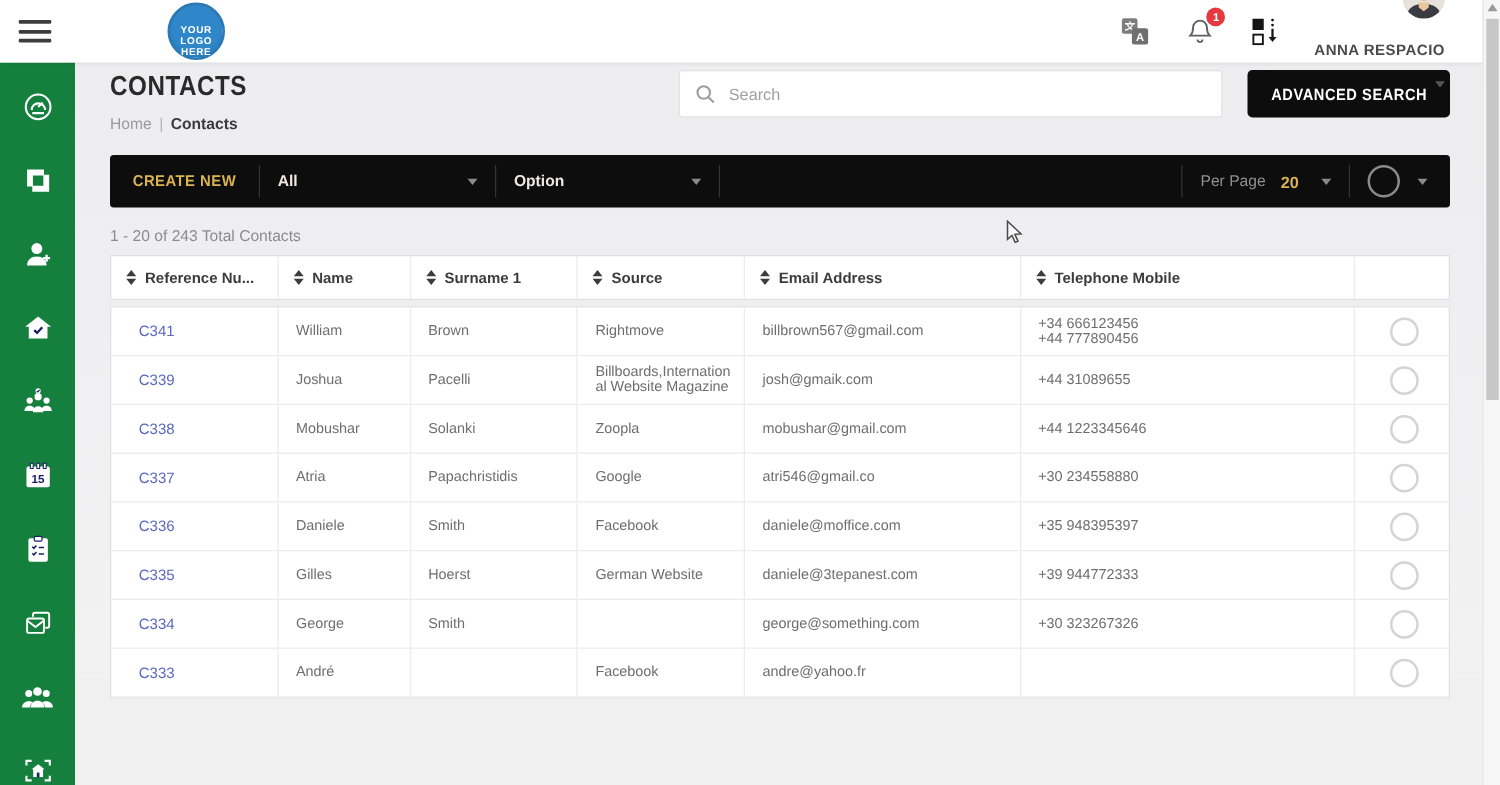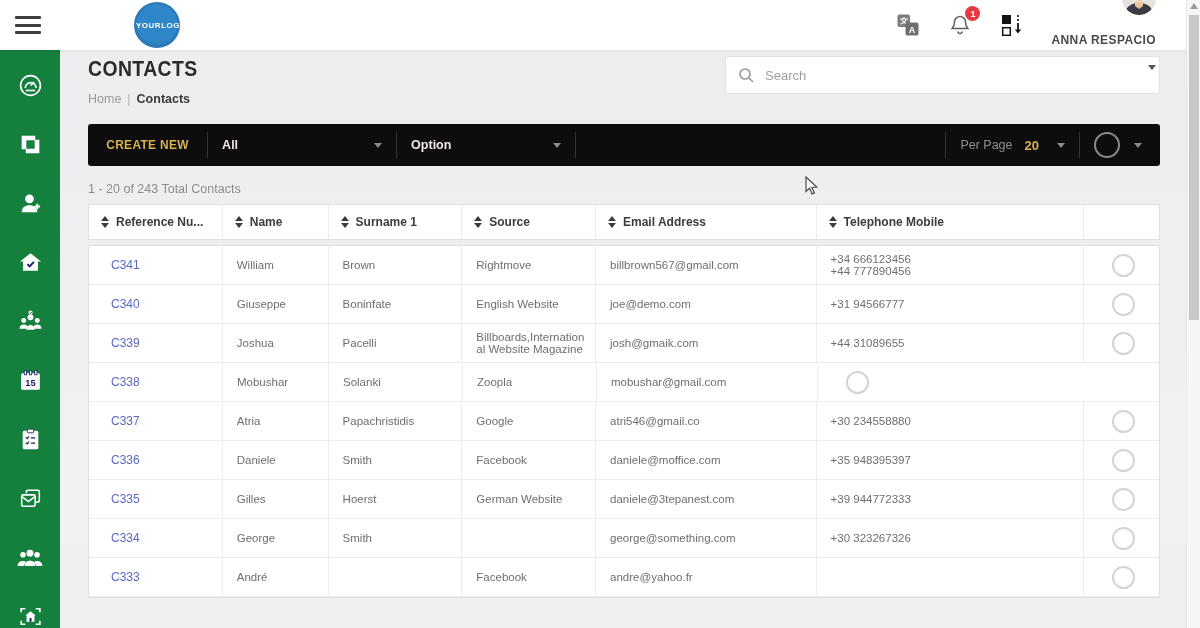--- a/index.html
+++ b/index.html
@@ -7,21 +7,21 @@
   body { font-family:"Liberation Sans", sans-serif; background:#fff; }
   .screen { position:relative; width:1200px; height:628px; overflow:hidden; background:#f0f0f1; }
 
   
   .topbar { position:absolute; top:0; left:0; width:1186px; height:50px; background:#fff; z-index:5;
             box-shadow:0 1px 3px rgba(0,0,0,.07); display:flex; align-items:center; }
   .hamburger { width:26px; height:18px; margin-left:15px; display:flex; flex-direction:column; justify-content:space-between; cursor:pointer; }
   .hamburger span { display:block; height:3px; background:#3d3d3d; border-radius:1px; }
   .logo { position:absolute; left:134px; top:2px; width:46px; height:46px; border-radius:50%;
           background:radial-gradient(circle at 50% 45%, #2f86c8 60%, #1f6aa8 100%);
-          display:flex; flex-direction:row; align-items:center; justify-content:flex-start;
+          display:flex; flex-direction:column; align-items:center; justify-content:flex-end;
           color:#fff; font-weight:bold; font-size:8px; line-height:9px; letter-spacing:.5px;
           border:2px solid #2a79b5; }
   .top-right { margin-left:auto; display:flex; align-items:center; gap:26px; padding-right:30px; }
   .tr-icon { position:relative; width:26px; height:26px; display:flex; align-items:center; justify-content:center; cursor:pointer; }
   .badge { position:absolute; top:-6px; right:-7px; min-width:15px; height:15px; border-radius:8px;
            background:#e5393f; color:#fff; font-size:9px; font-weight:bold;
            display:flex; align-items:center; justify-content:center; padding:0 3px; }
   .userbox { display:flex; align-items:flex-end; gap:18px; cursor:pointer;flex-direction:column; }
   .avatar { width:34px; height:34px; border-radius:50%; overflow:hidden; background:#e7e3dc; }
   .username { font-size:12px; color:#4a4a4a; letter-spacing:.4px; font-weight:bold; }
@@ -255,20 +255,23 @@
           <span>Home</span><span class="bc-sep">|</span><span class="bc-cur">Contacts</span>
         </div>
       </div>
       <div class="search-wrap">
         <svg width="17" height="17" viewBox="0 0 17 17" fill="none" stroke="#9e9e9e" stroke-width="1.7">
           <circle cx="7" cy="7" r="5"></circle>
             <path d="M11 11l4 4"></path>
         </svg>
         <input type="text" placeholder="Search" style="">
       </div>
+      <button class="adv-btn">
+        <span>ADVANCED SEARCH</span>
+      </button>
     </div>
 
     <div class="toolbar">
       <div class="tb-create">CREATE NEW</div>
       <div class="tb-div"></div>
       <div class="tb-select tb-sel-all">
         <span class="val">All</span>
         <span class="caret"></span>
       </div>
       <div class="tb-div"></div>
@@ -349,52 +352,40 @@
             <div class="td c3">Rightmove</div>
             <div class="td c4">billbrown567@gmail.com</div>
             <div class="td c5 phone">+34 666123456
 +44 777890456</div>
             <div class="td c6 sel">
               <div class="row-radio"></div>
             </div>
           </div>
           <div class="trow">
             <div class="td c0">
-              <span class="ref-link">C340</span>
-            </div>
-            <div class="td c1">Giuseppe</div>
-            <div class="td c2">Boninfate</div>
-            <div class="td c3">English Website</div>
-            <div class="td c4">joe@demo.com</div>
-            <div class="td c5 phone">+31 94566777</div>
-            <div class="td c6 sel">
-              <div class="row-radio"></div>
-            </div>
-          </div>
-          <div class="trow">
-            <div class="td c0">
               <span class="ref-link">C339</span>
             </div>
             <div class="td c1">Joshua</div>
             <div class="td c2">Pacelli</div>
             <div class="td c3">Billboards,International Website Magazine</div>
             <div class="td c4">josh@gmaik.com</div>
             <div class="td c5 phone">+44 31089655</div>
             <div class="td c6 sel">
               <div class="row-radio"></div>
             </div>
           </div>
           <div class="trow">
             <div class="td c0">
               <span class="ref-link">C338</span>
             </div>
             <div class="td c1">Mobushar</div>
             <div class="td c2">Solanki</div>
             <div class="td c3">Zoopla</div>
             <div class="td c4">mobushar@gmail.com</div>
+            <div class="td c5 phone">+44 1223345646</div>
             <div class="td c6 sel">
               <div class="row-radio"></div>
             </div>
           </div>
           <div class="trow">
             <div class="td c0">
               <span class="ref-link">C337</span>
             </div>
             <div class="td c1">Atria</div>
             <div class="td c2">Papachristidis</div>

